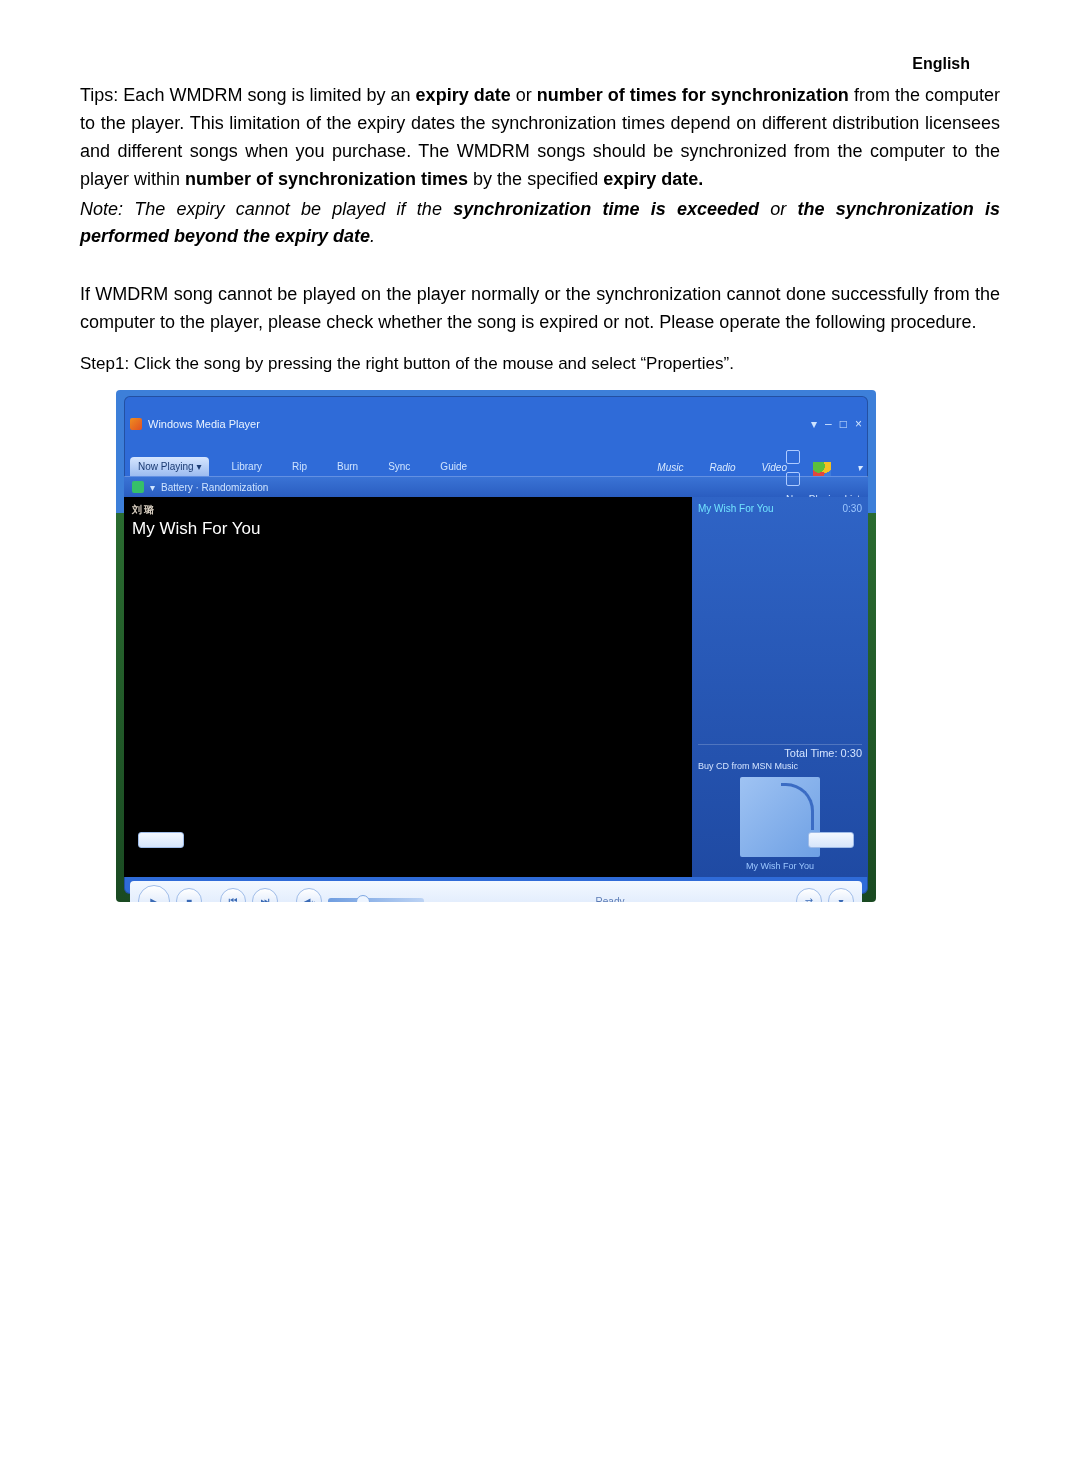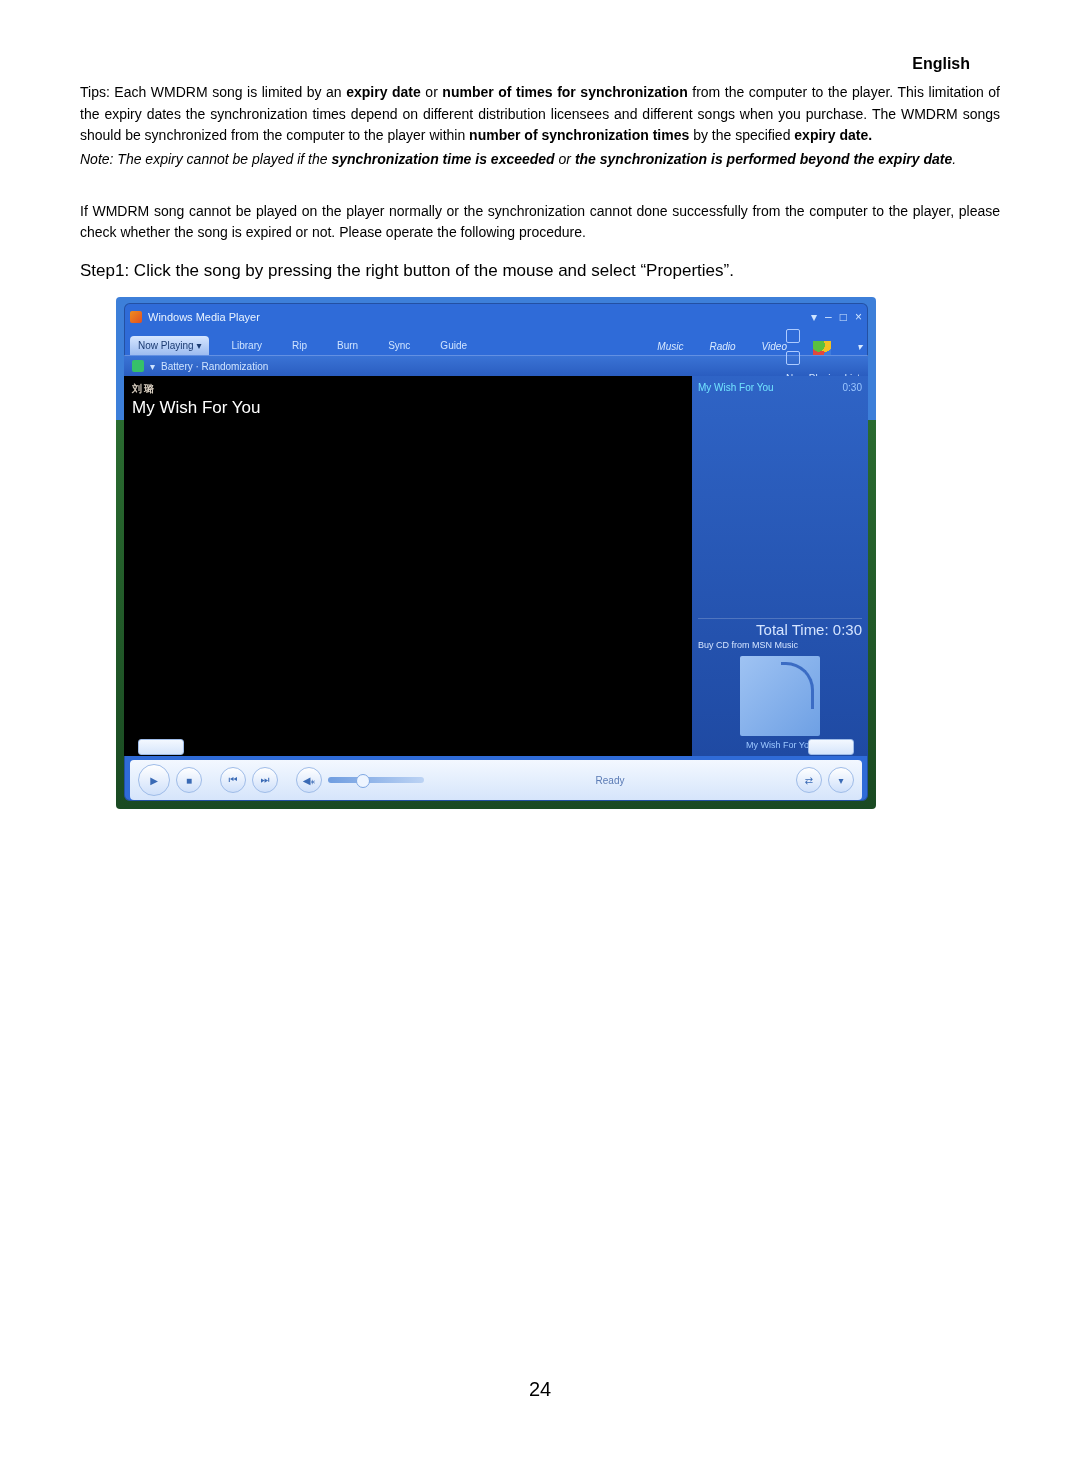--- a/index.html
+++ b/index.html
@@ -17,21 +17,21 @@
     padding: 50px 80px 0 80px;
   }
   .lang {
     position: absolute;
     top: 55px;
     right: 110px;
     font-weight: bold;
     font-size: 16px;
   }
   .body-text {
-    font-size: 14px;
+    font-size: 18px;
     line-height: 1.55;
     margin-top: 32px;
     text-align: justify;
   }
   .body-text b { font-weight: bold; }
   .note { font-style: italic; }
   .step { font-size: 17px; line-height: 1.35; margin-top: 16px; }
   .gap { height: 30px; }
 
   
@@ -49,21 +49,21 @@
     left: 8px; right: 8px; top: 6px; bottom: 8px;
     background: linear-gradient(to bottom, #2f6bd8 0%, #2f6bd8 100%);
     border-radius: 6px;
     box-shadow: 0 0 0 1px rgba(0,0,0,0.25) inset;
   }
   .title-bar {
     height: 20px;
     display: flex;
     align-items: center;
     justify-content: space-between;
-    padding: 4px 6px;
+    padding: 18px 6px;
     font-size: 11px;
     color: #e9f3ff;
   }
   .title-left { display:flex; align-items:center; gap:6px; }
   .title-left .ico {
     width: 12px; height: 12px;
     background: linear-gradient(135deg,#ef8d1f,#e04f22);
     border-radius: 2px;
   }
   .title-right { display:flex; gap:8px; color:#cfe4ff; font-size:12px;}
@@ -127,21 +127,21 @@
     color:#cfe4ff;
     font-size:10px;
     display:flex; flex-direction:column;
     padding: 4px 6px 6px 6px;
     box-sizing:border-box;
   }
   .side .hdr {display:flex;justify-content:space-between;color:#e8f1ff;font-size:10px;margin-bottom:2px;}
   .side .track {display:flex;justify-content:space-between;color:#9cc7ff;}
   .side .track .t {color:#71e3ff;}
   .side .spacer {flex:1;}
-  .side .tot {text-align:right;font-size:15px;color:#d4e4ff;border-top:1px solid rgba(255,255,255,.2);padding-top:2px;}
+  .side .tot {text-align:right;font-size:11px;color:#d4e4ff;border-top:1px solid rgba(255,255,255,.2);padding-top:2px;}
   .side .buy {text-align:left;font-size:9px;color:#d4e4ff;margin-top:2px;}
   .side .art {
     margin: 6px auto 4px auto;
     width: 80px; height: 80px;
     background: linear-gradient(135deg,#9fc3f3,#6ea0e4);
     border-radius:2px;
     position:relative;
   }
   .side .art::after{
     content:"";
@@ -296,14 +296,13 @@
         <div class="cbtn">◀⁎</div>
         <div class="seek"></div>
         <div class="ctrl-spacer">Ready</div>
         <div class="cbtn">⇄</div>
         <div class="cbtn">▾</div>
       </div>
 
     </div>
   </div>
 
-  <div class="page-number">24</div>
 </div>
 
 </body></html>

